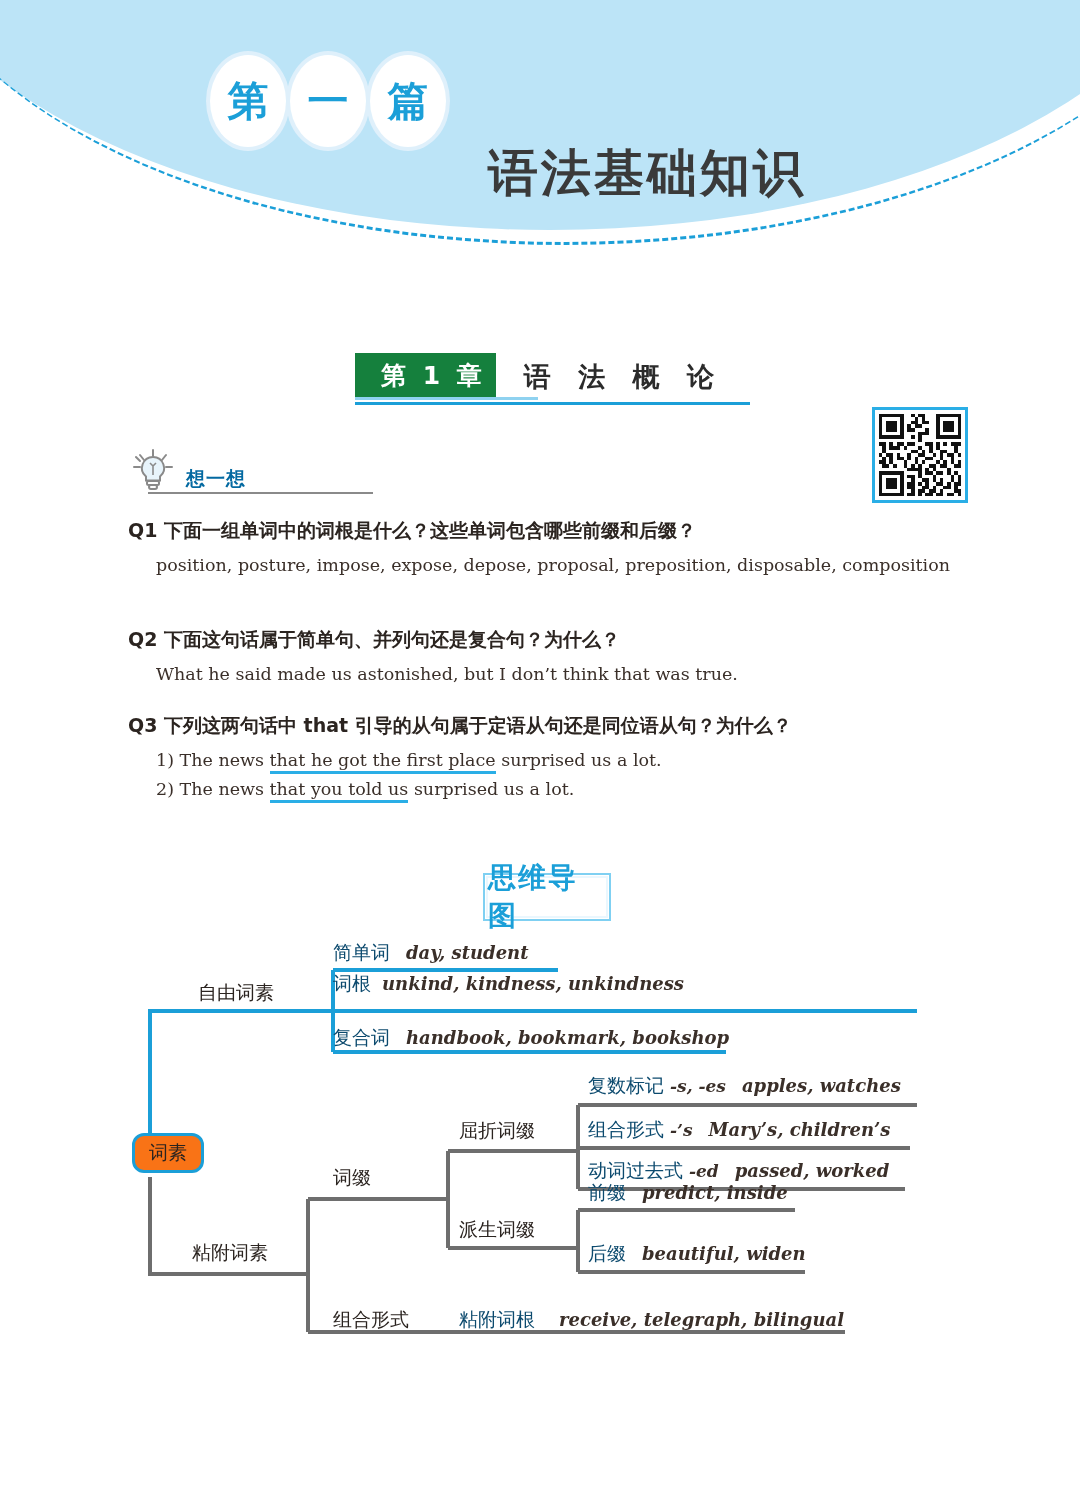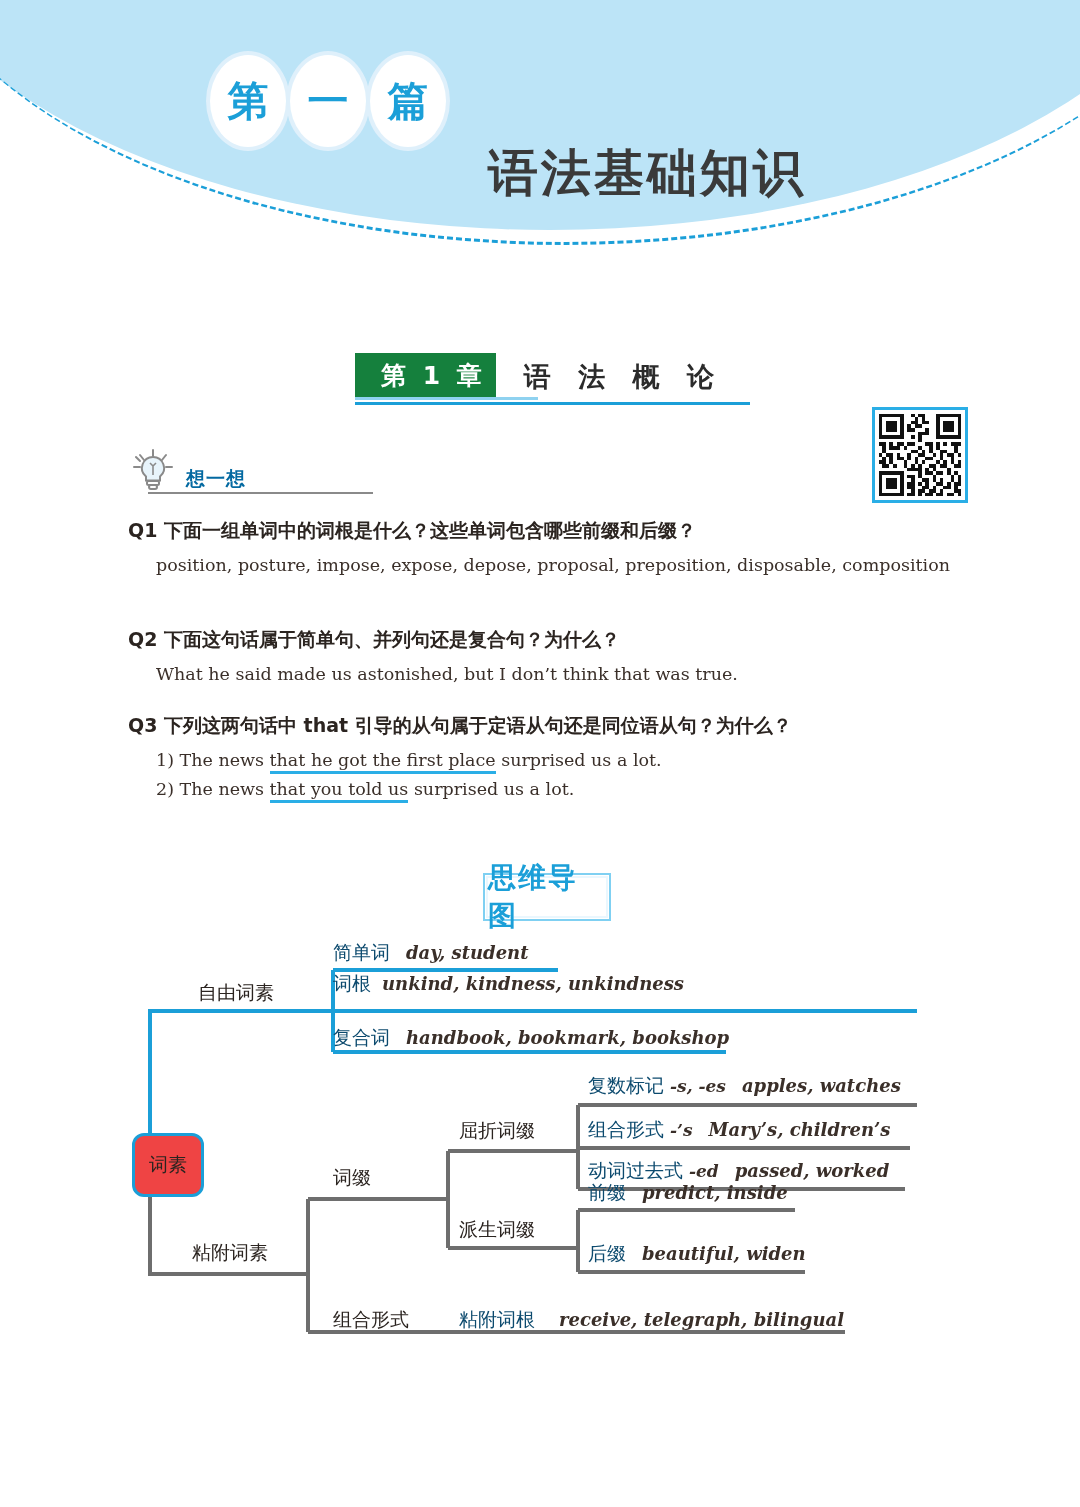--- a/index.html
+++ b/index.html
@@ -202,22 +202,22 @@
   .node {
     position: absolute;
     color: #2b2420;
     font-size: 19px;
     font-family: "DejaVu Sans", "Liberation Sans", sans-serif;
     white-space: nowrap;
   }
   .node.root {
     border: 3px solid #1b9fd8;
     border-radius: 12px;
-    padding: 16px 14px;
-    background: #ef4444;
+    padding: 4px 14px;
+    background: #f97316;
     text-align: right;
   }
   .ex {
     color: #3a2f29;
     font-family: "DejaVu Serif", "Liberation Serif", serif;
     font-style: italic;
     font-weight: bold;
     font-size: 18px;
     white-space: nowrap;
   }

